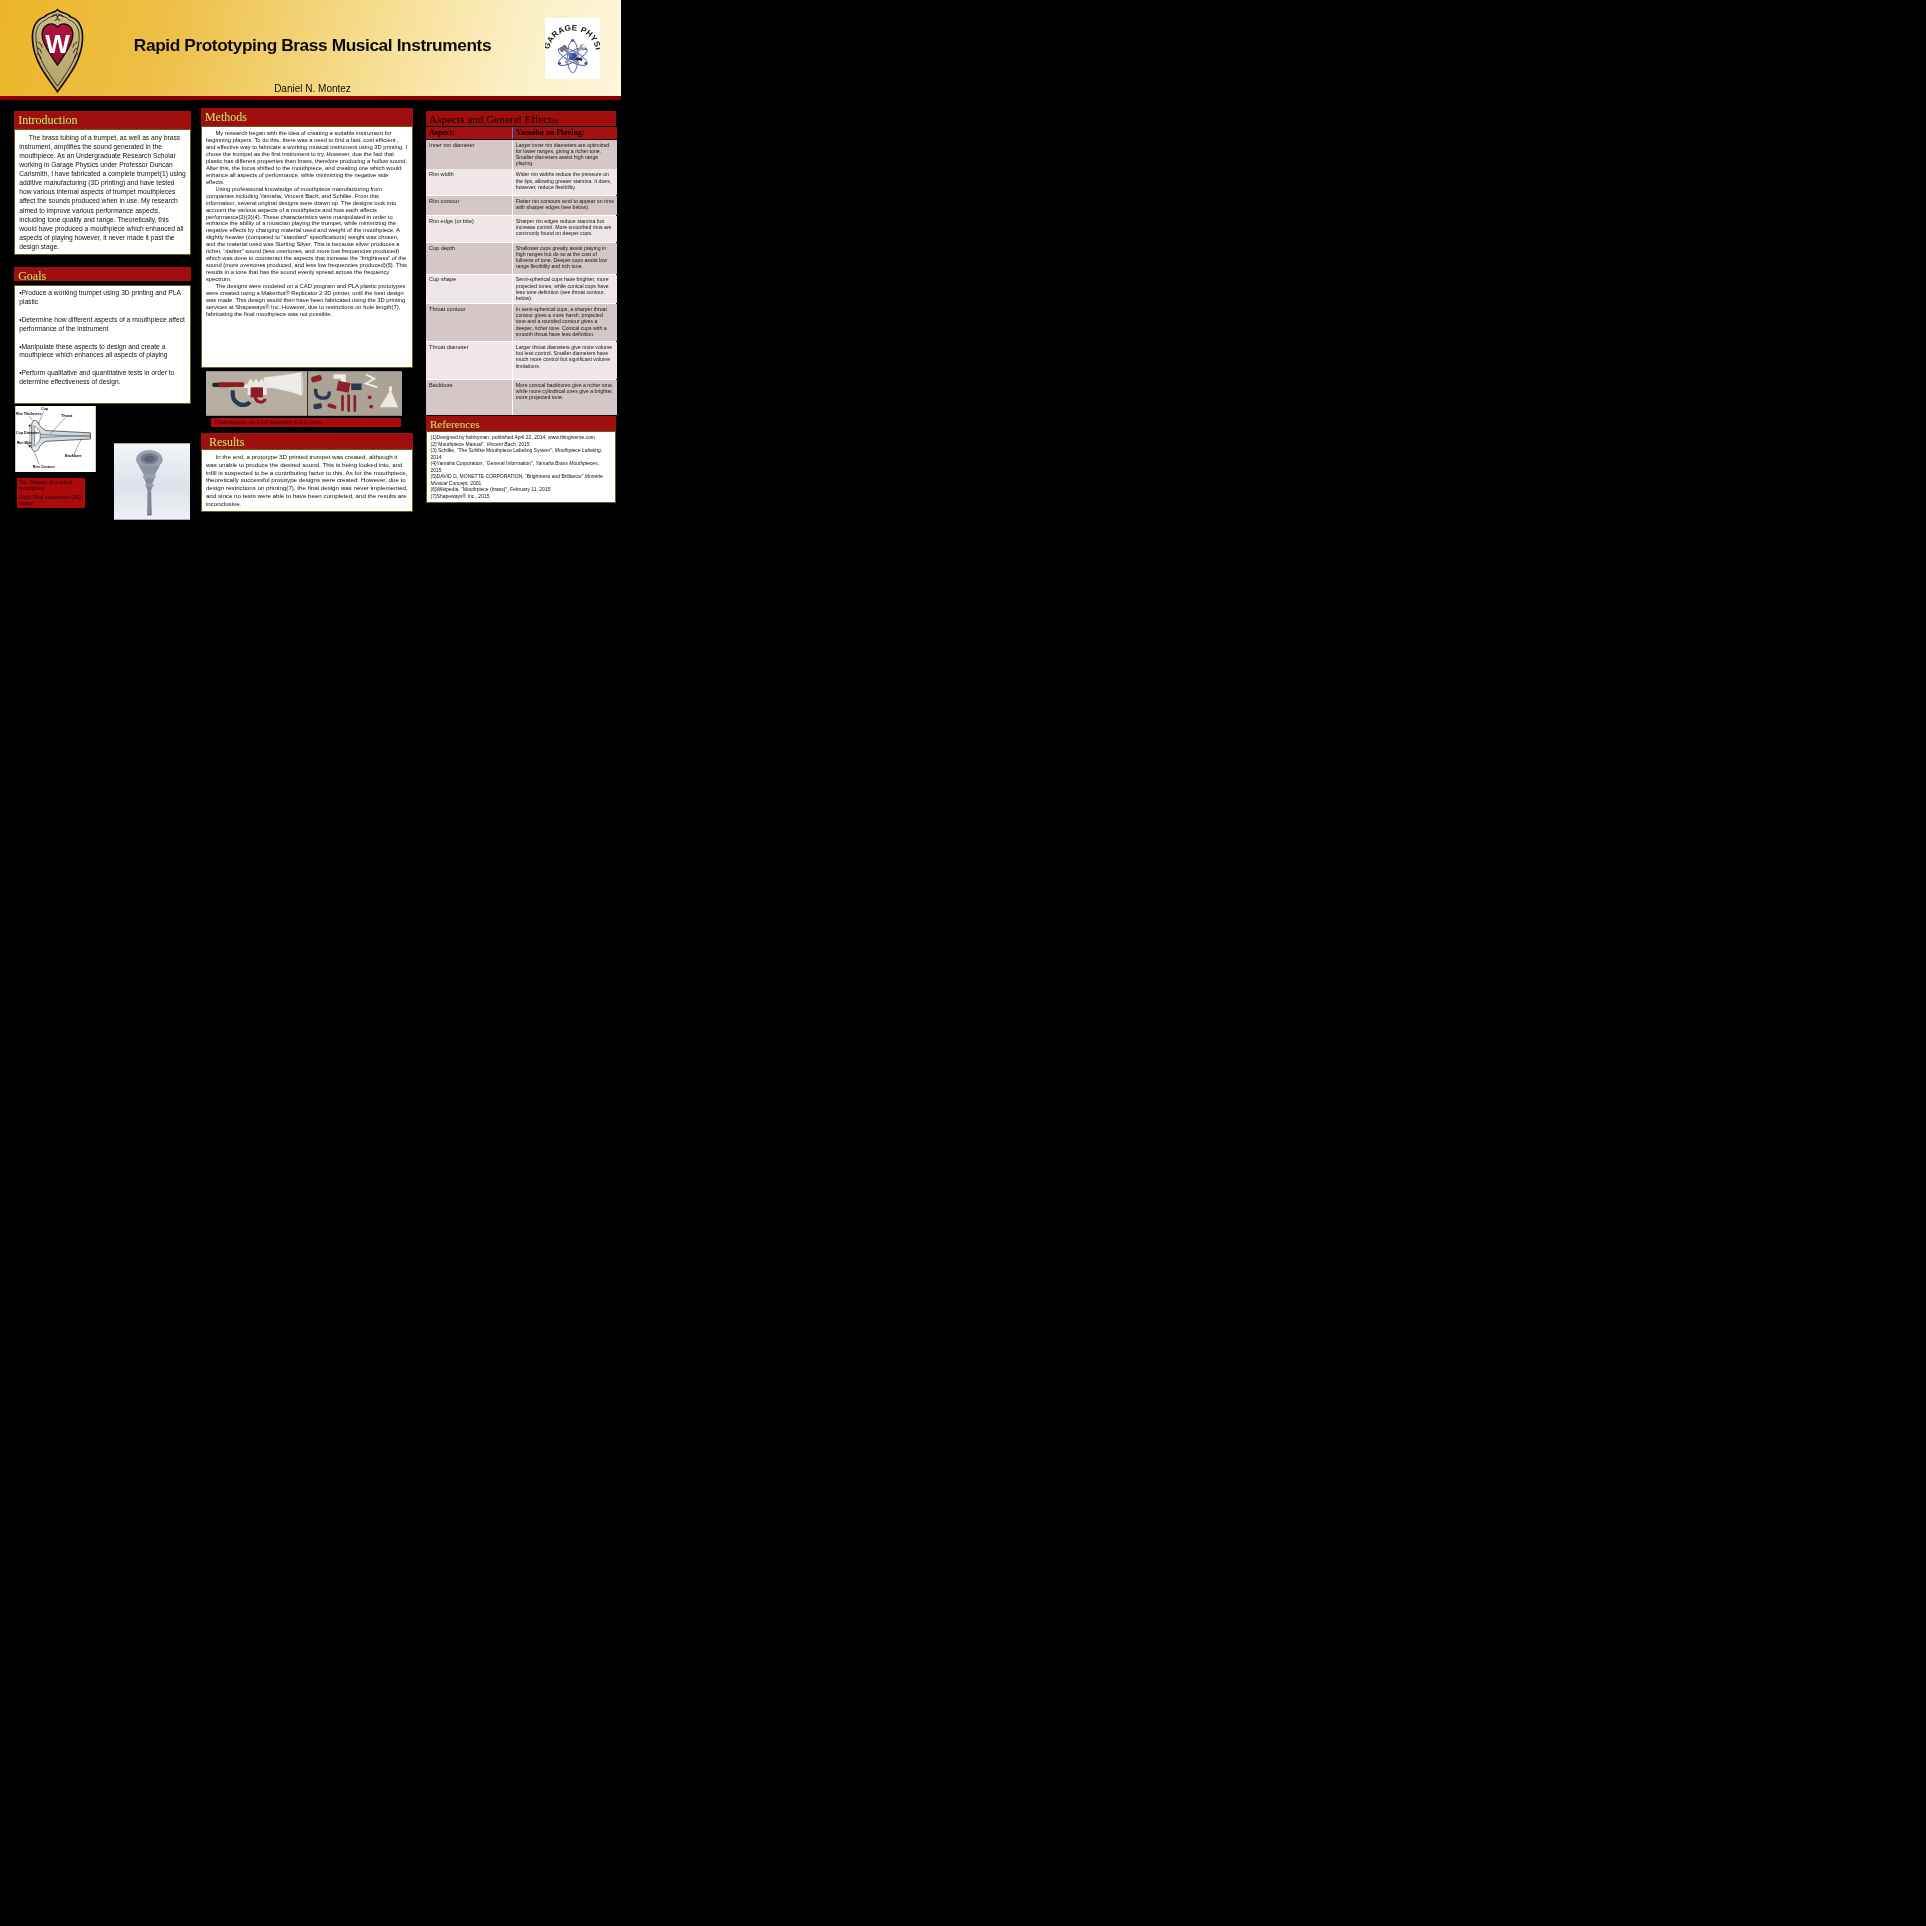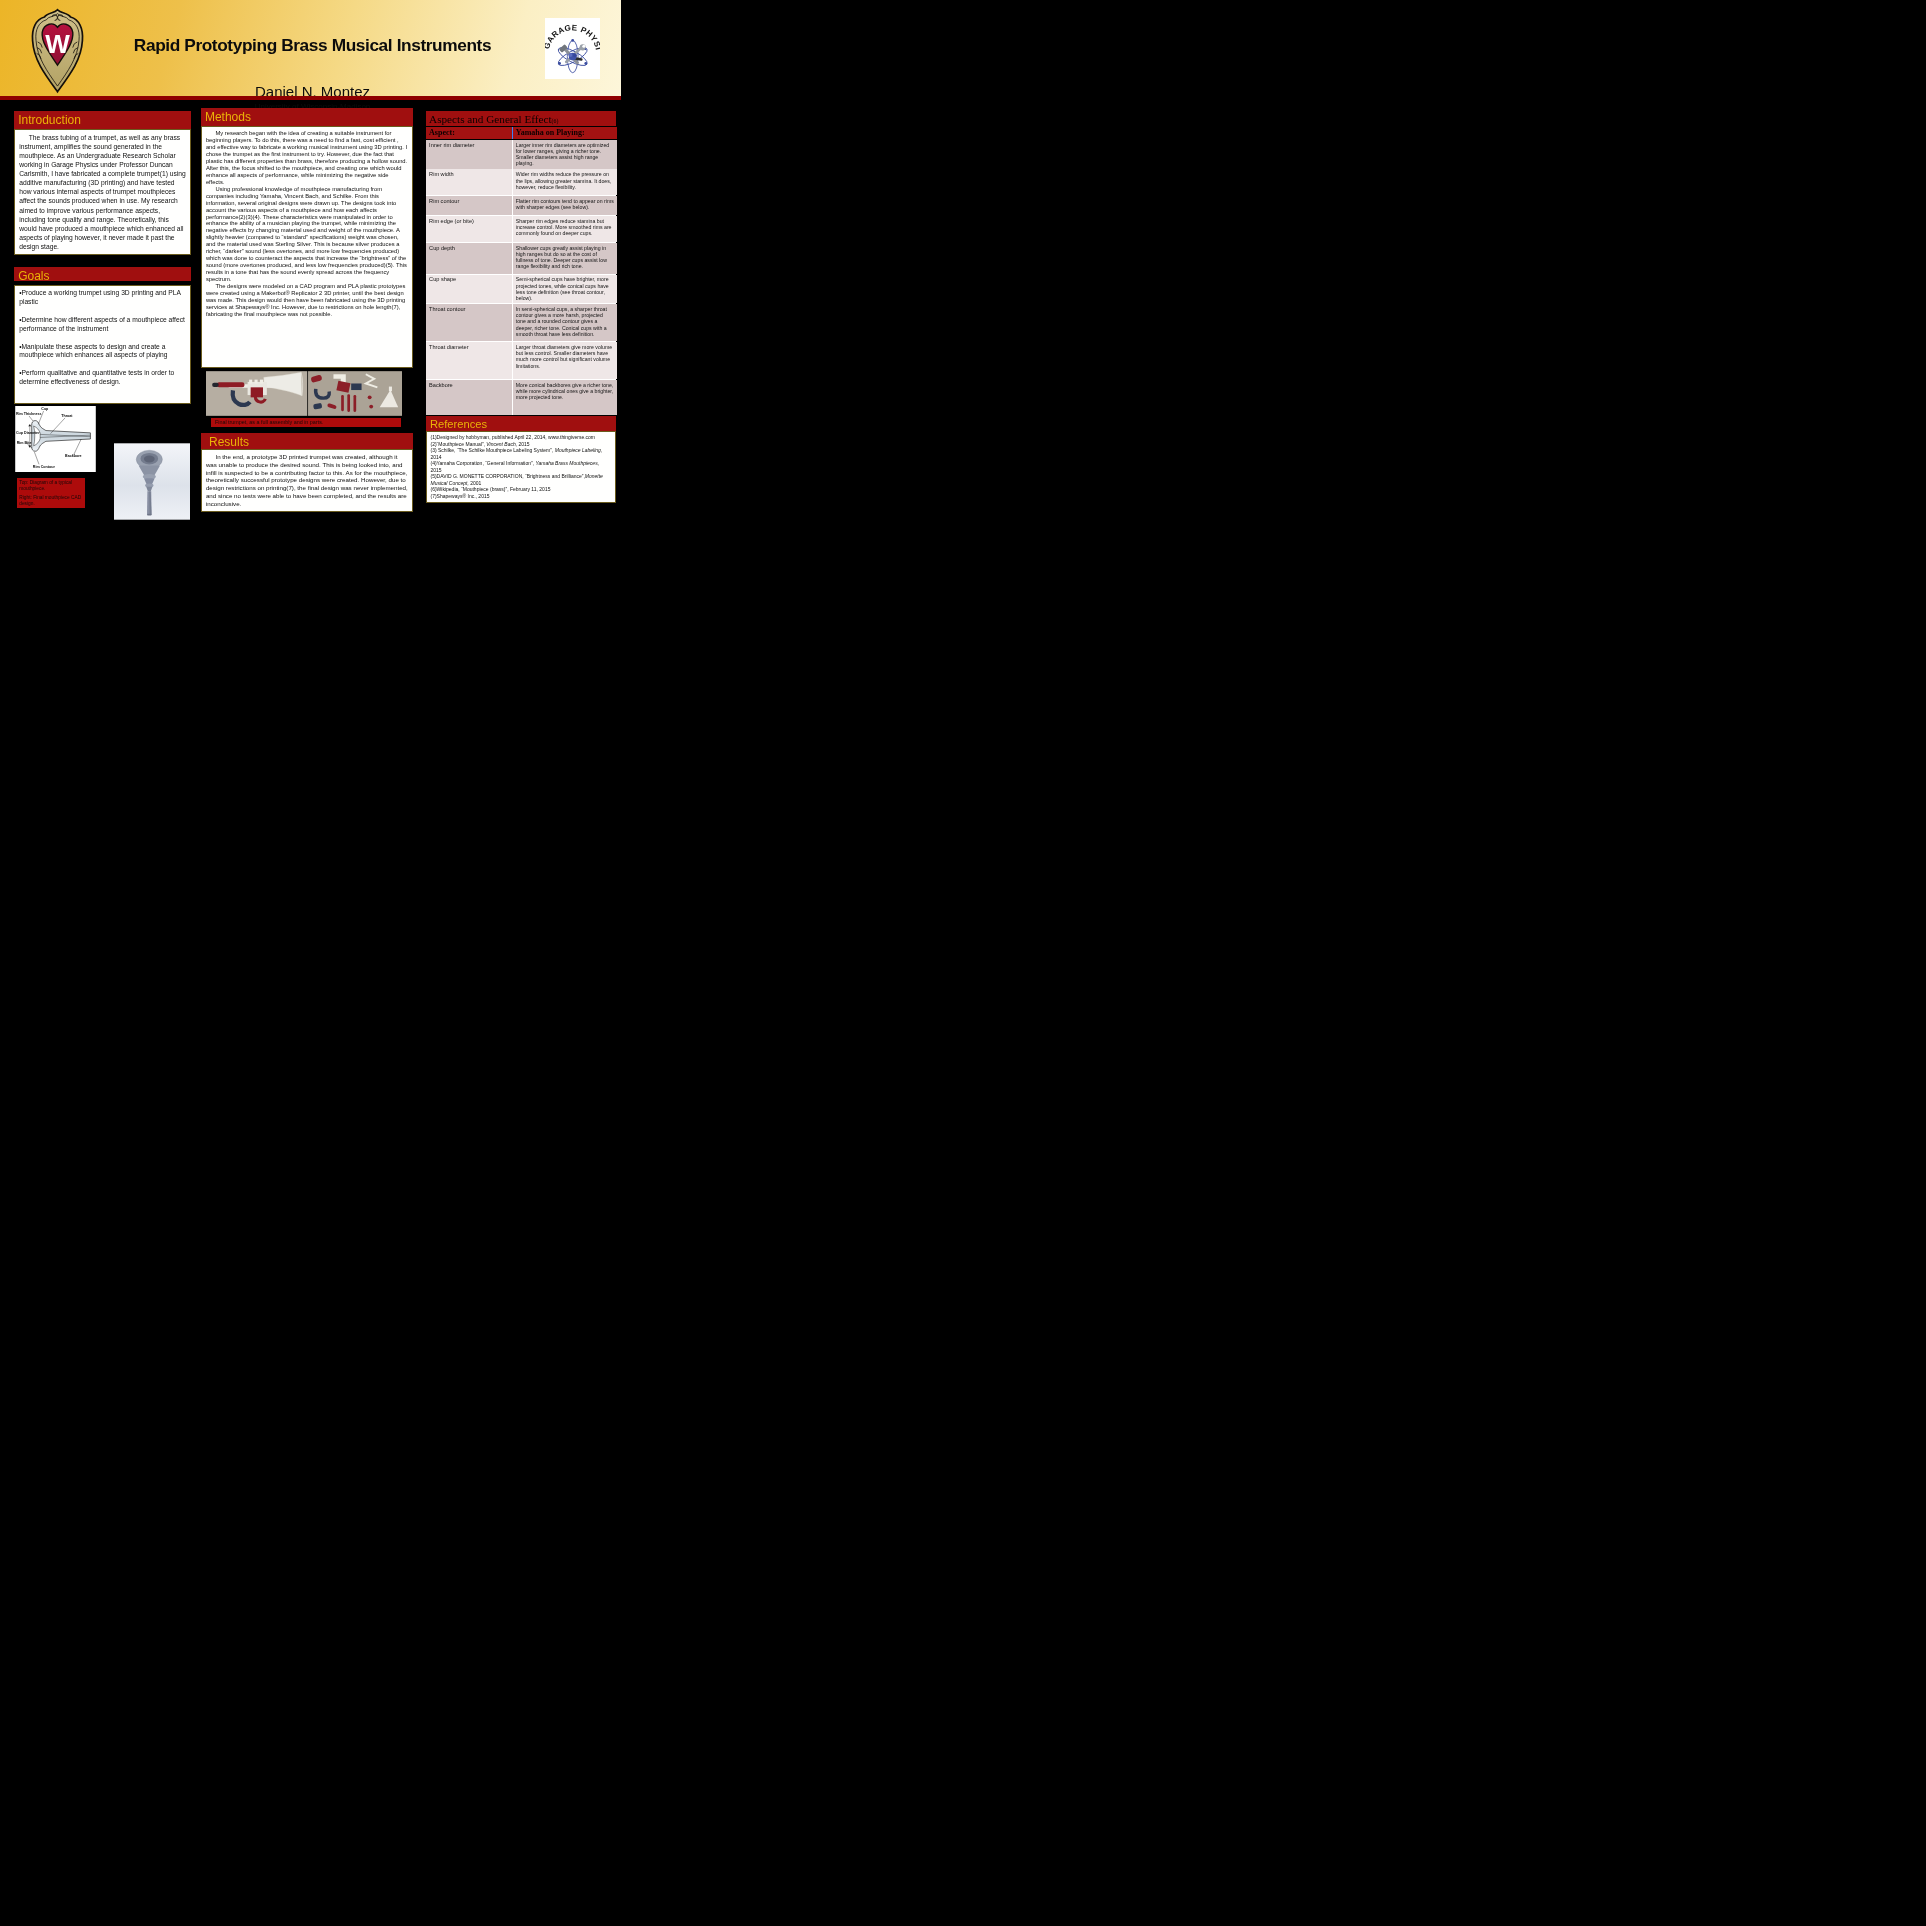--- a/index.html
+++ b/index.html
@@ -2,28 +2,28 @@
 <html style="--accent_red: #a00f0f; --divider_red: #8f0000; --caption_red: #ad0b0b; --table_row_dark: #d5c7c7; --table_row_light: #efe7e7; --header_gold: #ecb527;font-size:6.2px"><head>
 <meta charset="utf-8">
 <style>
   html,body{margin:0;padding:0;background:#000;}
   #poster{position:relative;width:621px;height:520px;background:#000;font-family:"Liberation Sans",sans-serif;overflow:hidden;}
   
   .hdr{position:absolute;left:0;top:0;width:100%;height:96px;
        background:linear-gradient(105deg,#ecb527 0%,#eec04a 28%,#f5d985 55%,#fbefc4 82%,#fdf6da 100%);}
   .title-block{position:absolute;left:89px;top:19px;width:447px;text-align:center;color:#0c0c0c;}
   .title-block h1{margin:16px;font-size:17.3px;font-weight:bold;letter-spacing:-0.4px;font-family:"Liberation Sans",sans-serif;}
-  .author{margin-top:27px;font-size:15px;}
+  .author{margin-top:27px;font-size:10px;}
   .affil{margin-top:1.5px;font-size:8px;}
   .crest{position:absolute;left:29px;top:8px;width:57px;height:86px;}
   .gplogo{position:absolute;left:545px;top:18px;width:55px;height:61px;background:#fff;}
   .divider{position:absolute;left:0;top:96px;width:100%;height:3.5px;background:var(--divider_red,#8f0000);}
   
-  .sec-h{position:absolute;background:var(--accent_red,#a00f0f);color:#eab308;
-         font-family:Liberation Sans, sans-serif;font-size:12px;padding:1.9px 0 0 3.9px;box-sizing:border-box;}
+  .sec-h{position:absolute;background:var(--accent_red,#a00f0f);color:#bef264;
+         font-family:Liberation Serif, serif;font-size:12px;padding:1.9px 0 0 3.9px;box-sizing:border-box;}
   .box{position:absolute;background:#fffffe;border:0.4px solid #6b5c1e;box-sizing:border-box;color:#101010;}
   .box p{margin:0;}
   .ind{text-indent:9.6px;}
   
   .intro-body{font-size:6.7px;line-height:1.36;padding:2.7px 3.9px;}
   .goals-body{font-size:6.7px;line-height:1.33;padding:3.1px 3.9px;}
   .goals-body p.bullet{margin:0 0 8.9px 0;}
   .goals-body p.bullet:last-child{margin-bottom:0;}
   
   .methods-body{font-size:5.8px;line-height:1.2;padding:3.1px 3.9px;}

